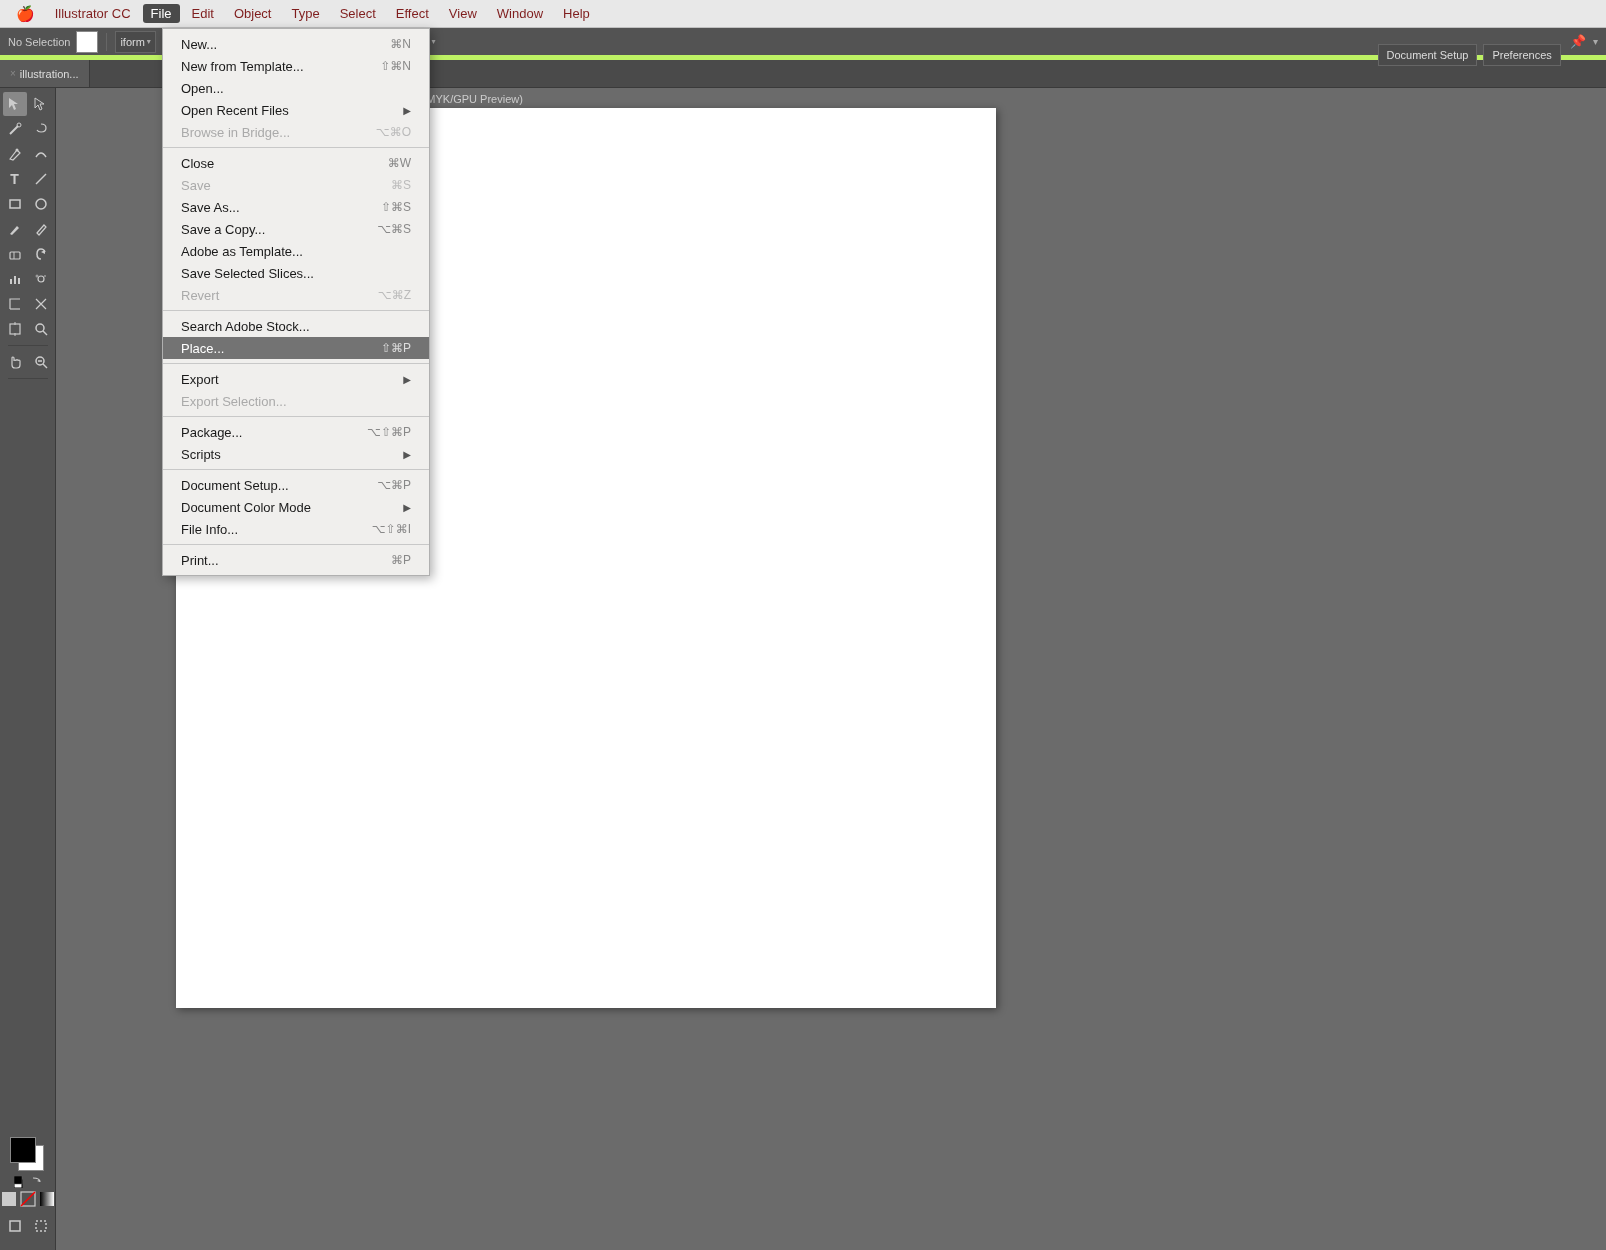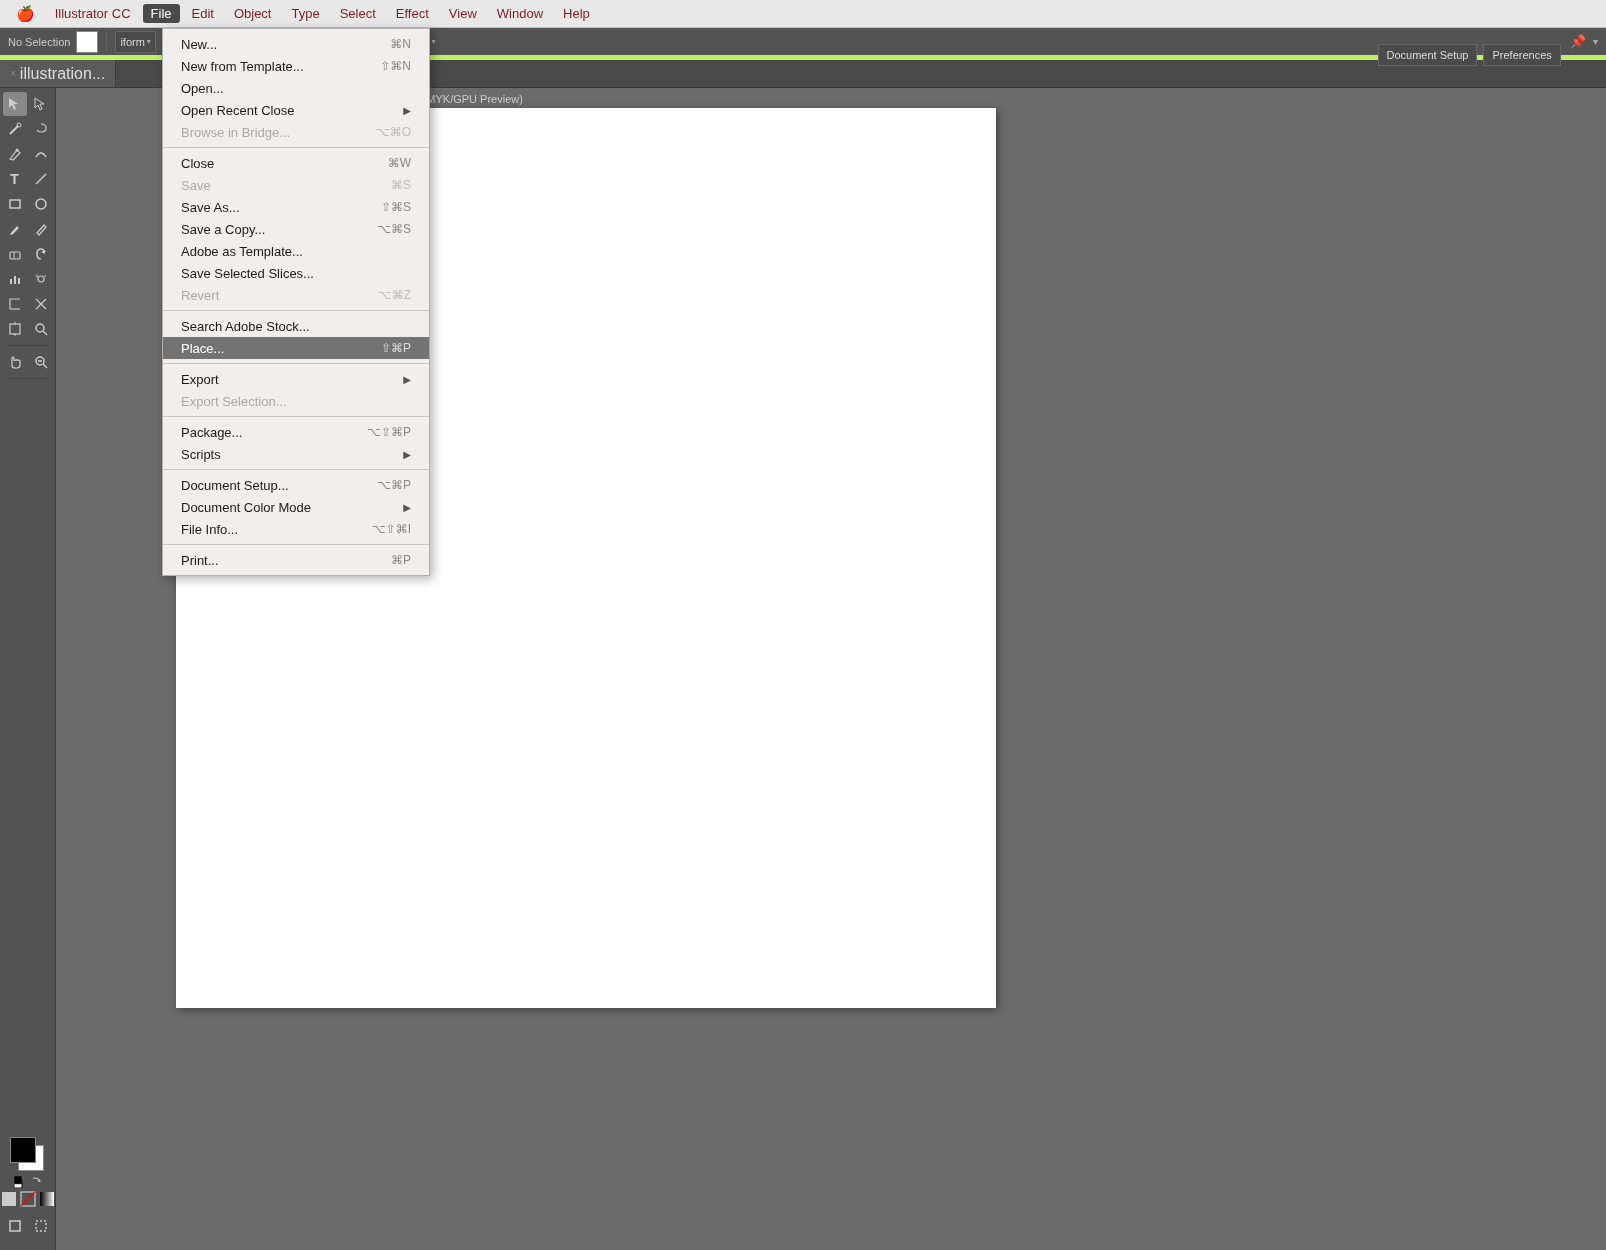--- a/index.html
+++ b/index.html
@@ -104,21 +104,21 @@
       gap: 4px;
       cursor: pointer;
     }
     .tab-close {
       font-size: 10px;
       color: #888;
       cursor: pointer;
     }
     .tab-title {
       color: #ddd;
-      font-size: 16px;
+      font-size: 11px;
     }
 
     
     .main-area {
       display: flex;
       height: calc(1250px - 28px - 32px - 28px);
     }
 
     
     .toolbox {
@@ -534,21 +534,21 @@
     </div>
     <div class="menu-item">
       <span class="menu-item-label">New from Template...</span>
       <span class="menu-shortcut">⇧⌘N</span>
     </div>
     <div class="menu-item">
       <span class="menu-item-label">Open...</span>
       <span class="menu-shortcut"></span>
     </div>
     <div class="menu-item">
-      <span class="menu-item-label">Open Recent Close</span>
+      <span class="menu-item-label">Open Recent Files</span>
       <span class="menu-arrow">▶</span>
     </div>
     <div class="menu-item disabled">
       <span class="menu-item-label">Browse in Bridge...</span>
       <span class="menu-shortcut">⌥⌘O</span>
     </div>
 
     <div class="menu-separator"></div>
 
     <div class="menu-item">

